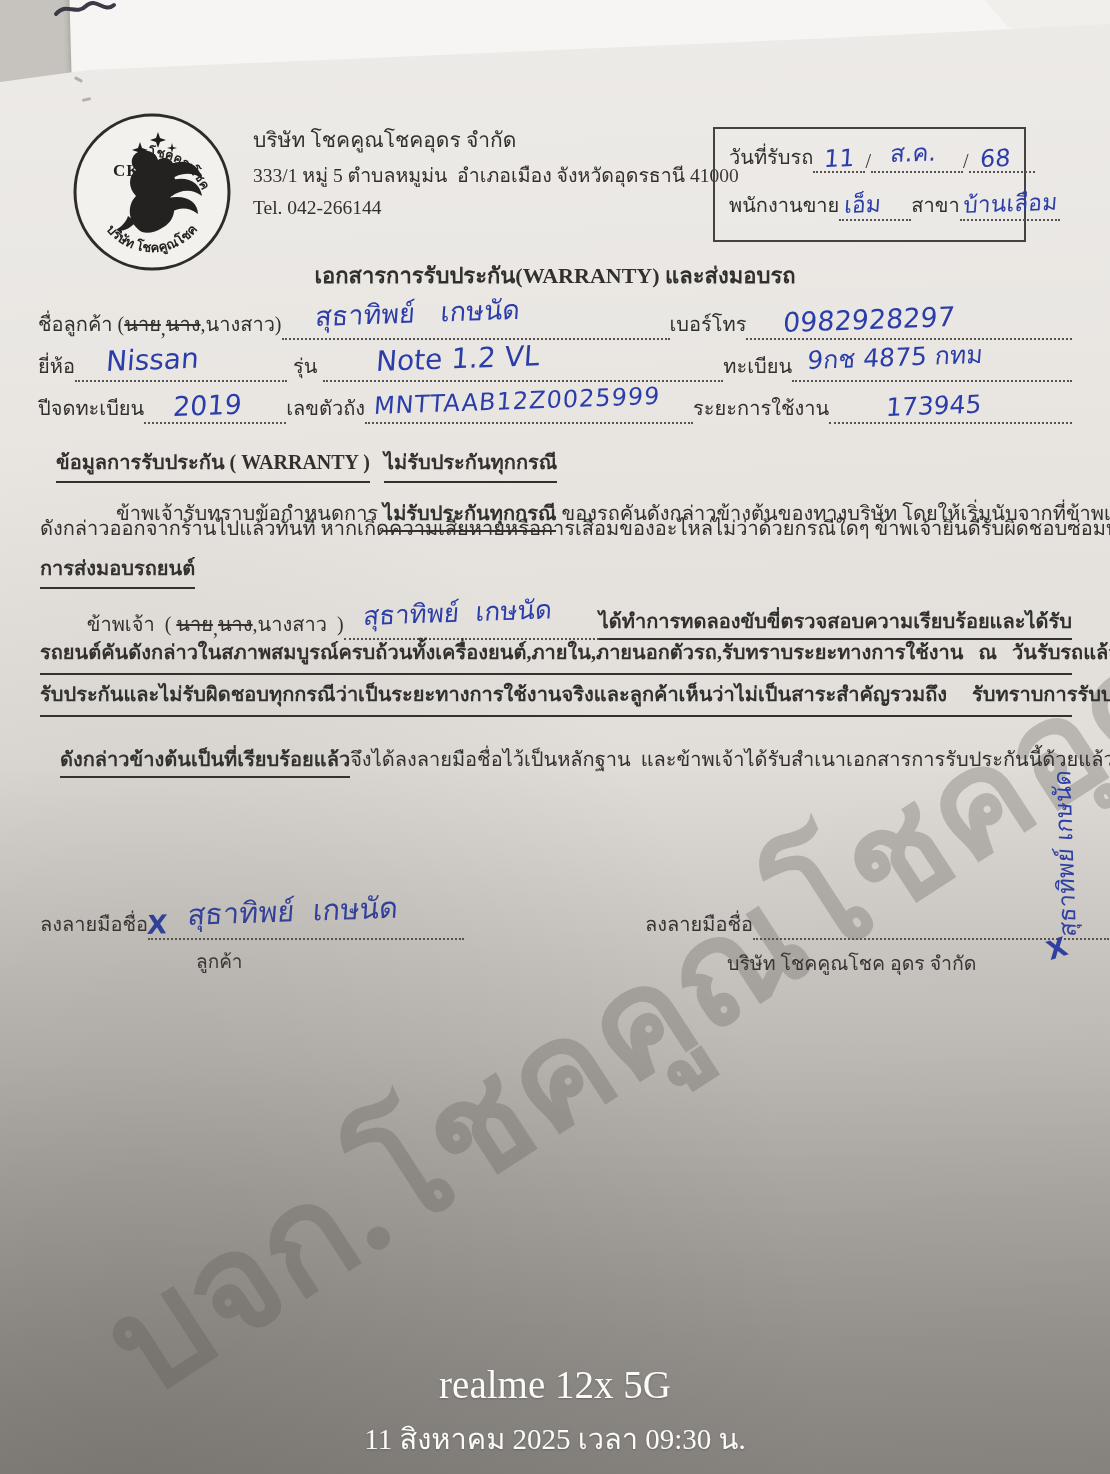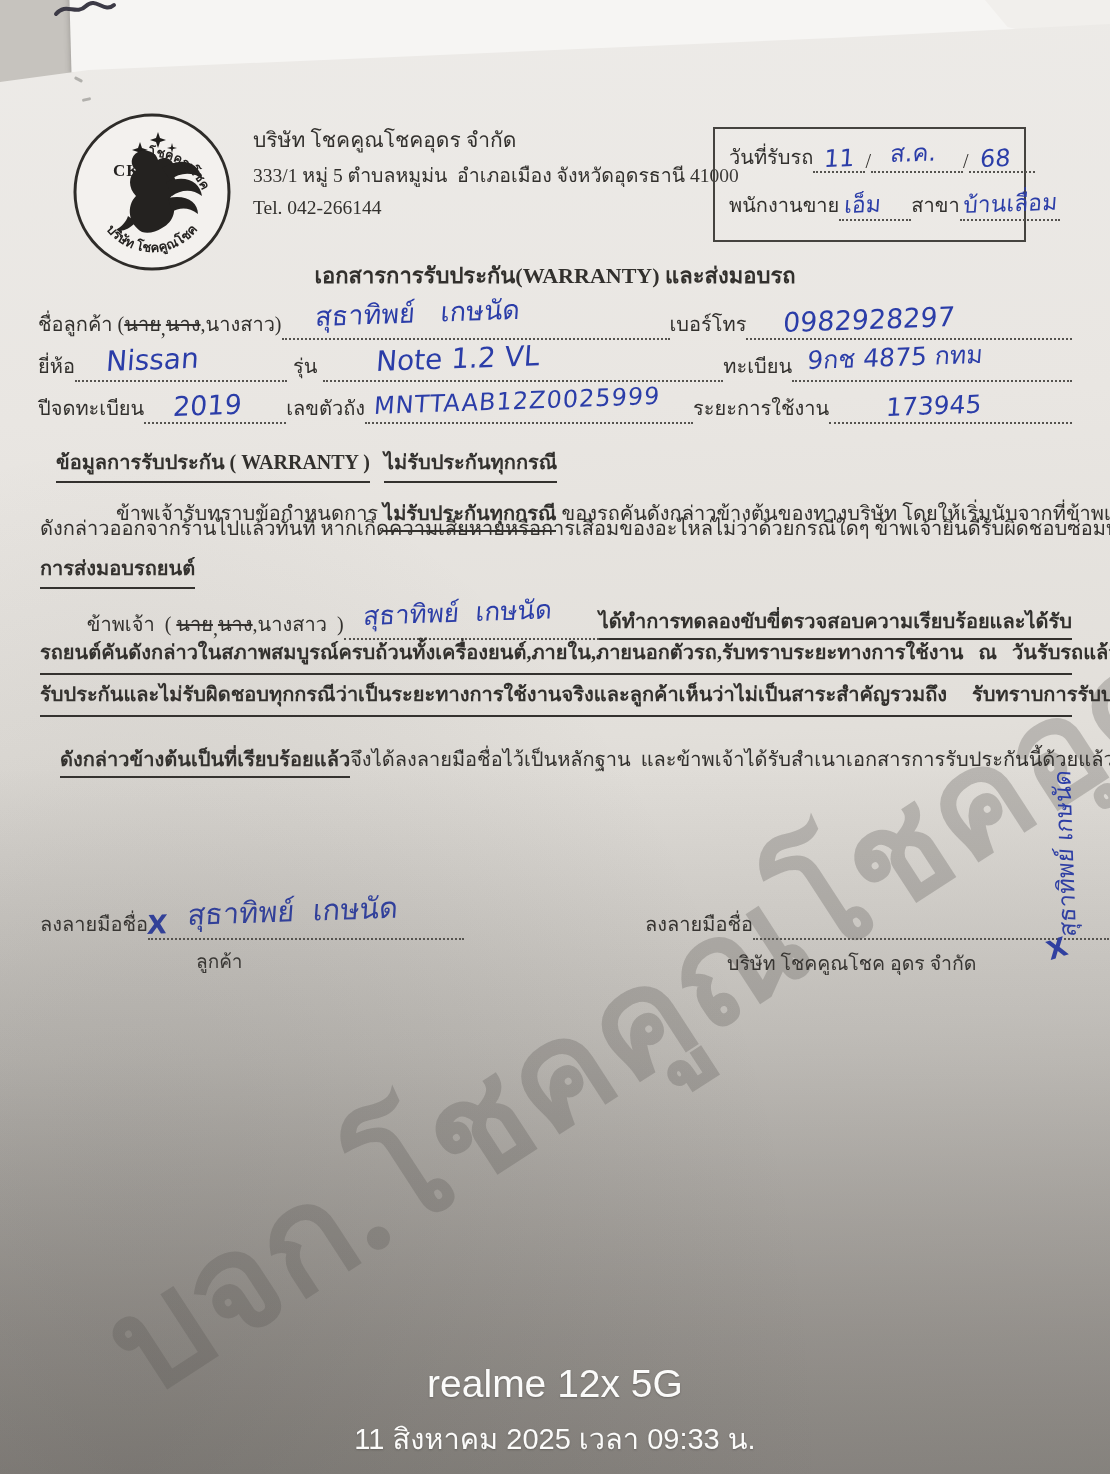--- a/index.html
+++ b/index.html
@@ -49,21 +49,21 @@
   }
   .content{position:relative;z-index:2;}
   .shade{
     position:absolute;inset:0;z-index:8;pointer-events:none;
     background:
       radial-gradient(ellipse at 12% 102%, rgba(75,72,68,.22), transparent 50%),
       linear-gradient(180deg, rgba(120,116,110,0) 52%, rgba(95,92,88,.16) 72%, rgba(86,83,79,.34) 91%, rgba(88,85,81,.42) 100%);
   }
   .cam{
     position:absolute;left:0;right:0;text-align:center;z-index:9;color:#fbfbfa;
-    font-family:Liberation Sans, sans-serif;
+    font-family:Liberation Serif, serif;
     text-shadow:0 1px 2px rgba(60,58,55,.4);
   }
   .vname{
     position:absolute;left:1048px;top:938px;width:210px;z-index:3;
     transform:rotate(-90deg);transform-origin:0 0;
   }
   svg text{font-family:"Liberation Serif","DejaVu Serif",serif;}
 </style>
 </head>
 <body>
@@ -204,13 +204,13 @@
 
   <div class="vname">
     <span class="hw" style="font-size:24px;">สุธาทิพย์ เกษนัด</span>
   </div>
   <span class="abs hw" style="left:1052px;top:936px;font-size:26px;font-weight:bold;transform:rotate(-18deg);z-index:3;">X</span>
 
 </div>
 
 <div class="shade"></div>
 <div class="cam" style="top:1362px;font-size:39px;">realme 12x 5G</div>
-<div class="cam" style="top:1416px;font-size:29px;">11 สิงหาคม 2025 เวลา 09:33 น.</div>
+<div class="cam" style="top:1416px;font-size:29px;">11 สิงหาคม 2025 เวลา 09:30 น.</div>
 
 </body></html>

